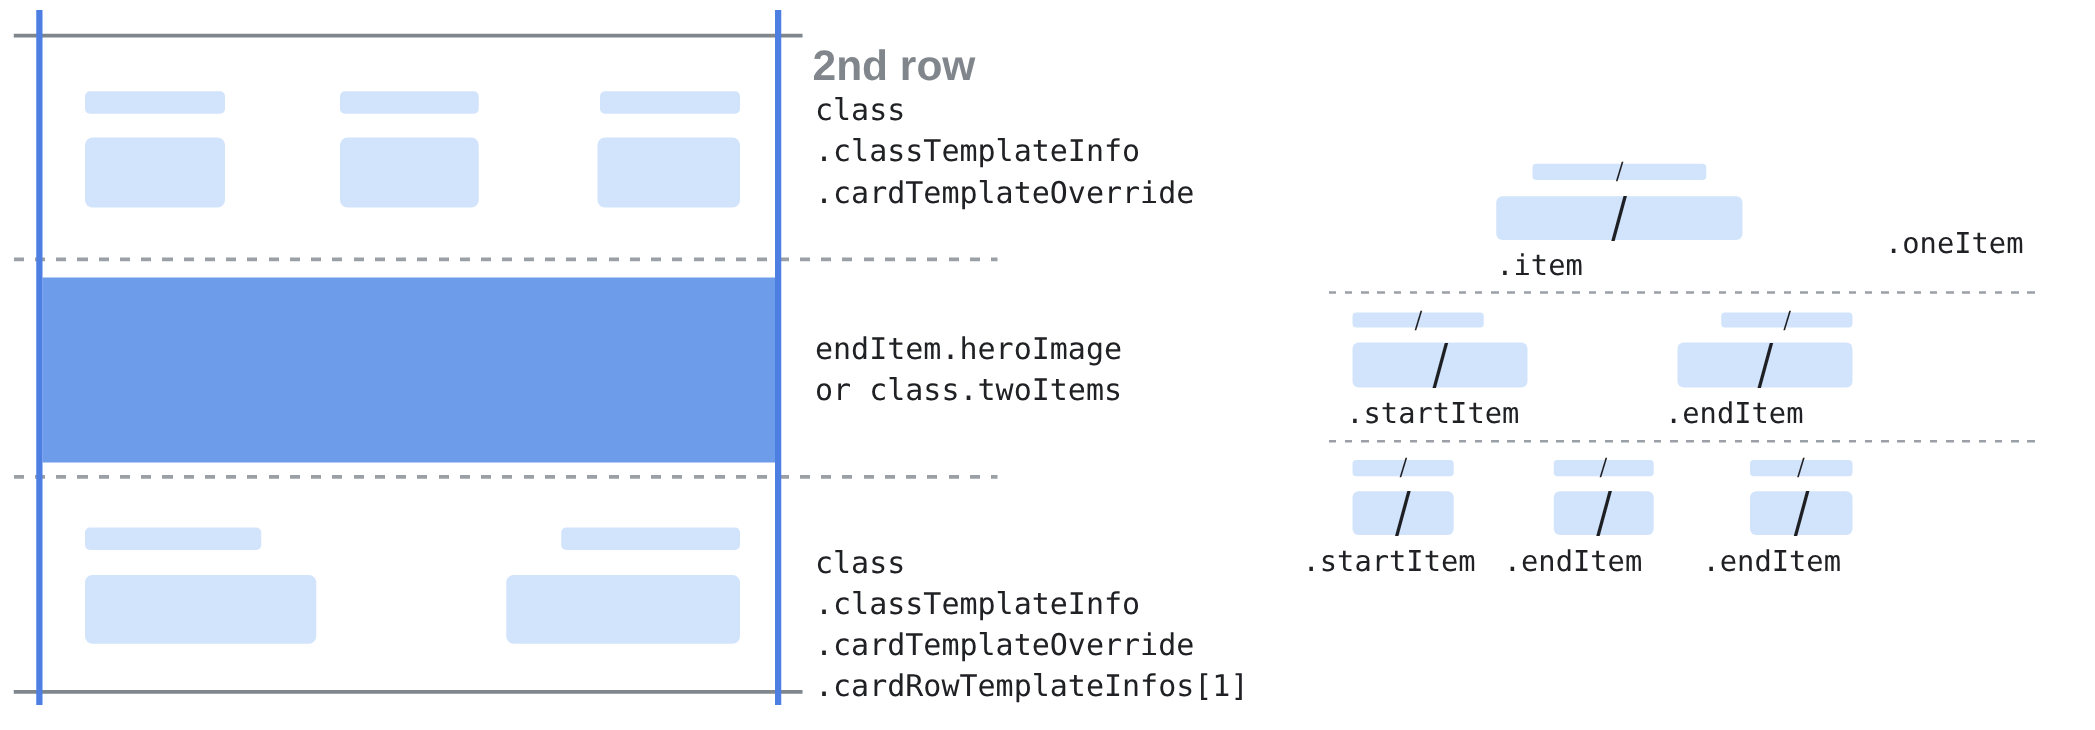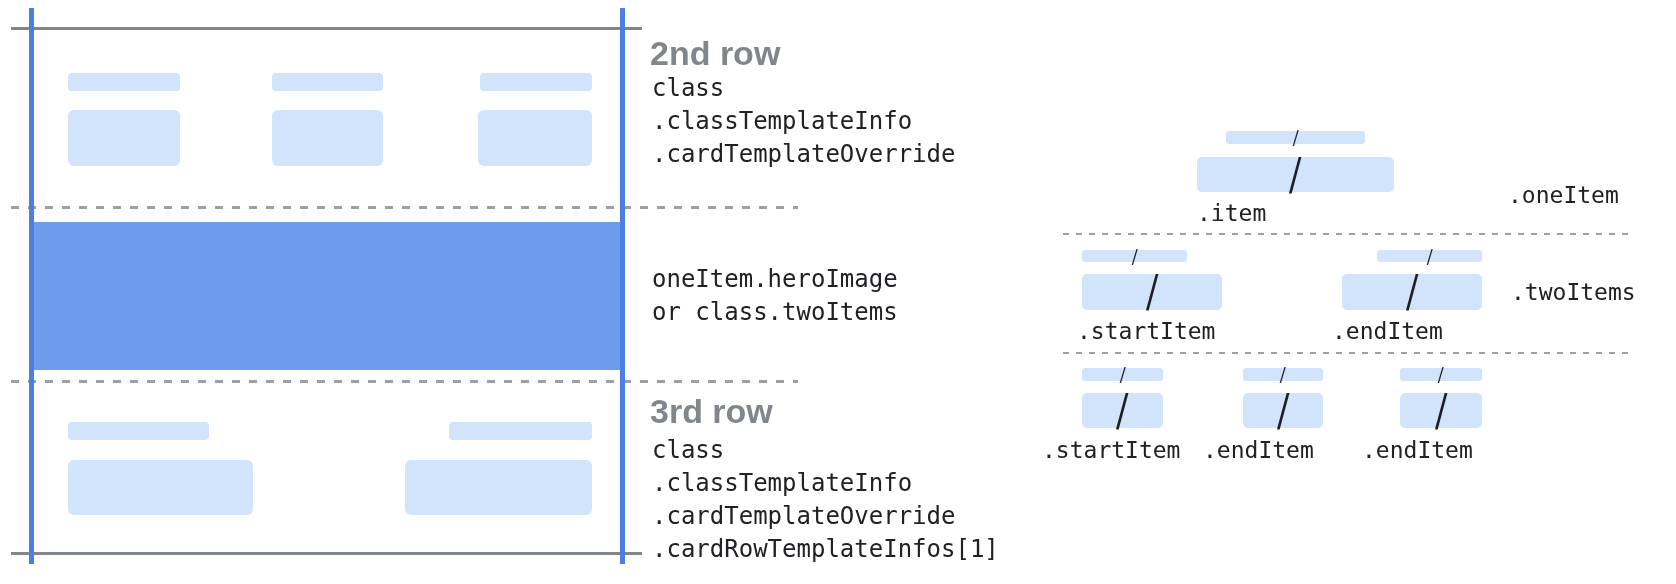--- a/index.html
+++ b/index.html
@@ -60,25 +60,24 @@
   <div class="blk" style="left:405px;top:460px;width:187px;height:55px;"></div>
 
   <div class="heading" style="left:650px;top:36px;">2nd row</div>
   <div class="codeblock mono" style="left:652px;top:72px;">
     <div>class</div>
     <div>.classTemplateInfo</div>
     <div>.cardTemplateOverride</div>
   </div>
 
   <div class="codeblock mono" style="left:652px;top:263px;">
-    <div>oneItem.heroImage</div>
+    <div>endItem.heroImage</div>
     <div>or class.twoItems</div>
   </div>
 
-  <div class="heading" style="left:650px;top:394px;">3rd row</div>
   <div class="codeblock mono" style="left:652px;top:434px;">
     <div>class</div>
     <div>.classTemplateInfo</div>
     <div>.cardTemplateOverride</div>
     <div>.cardRowTemplateInfos[1]</div>
   </div>
 
   <div class="ipill" style="left:1226px;top:131px;width:139px;height:13px;">
     <span class="slash-sm">/</span>
   </div>
@@ -97,21 +96,20 @@
     <span class="slash-lg">/</span>
   </div>
   <div class="ipill" style="left:1377px;top:250px;width:105px;height:12px;">
     <span class="slash-sm">/</span>
   </div>
   <div class="iblk" style="left:1342px;top:274px;width:140px;height:36px;">
     <span class="slash-lg">/</span>
   </div>
   <div class="ilabel mono" style="left:1077px;top:320px;">.startItem</div>
   <div class="ilabel mono tc" style="left:1332px;top:320px;width:160px;">.endItem</div>
-  <div class="gname mono" style="left:1511px;top:274px;height:36px;">.twoItems</div>
 
   <div class="dash-thin" style="left:1063px;top:352px;width:567px;"></div>
 
   <div class="ipill" style="left:1082px;top:368px;width:81px;height:13px;">
     <span class="slash-sm">/</span>
   </div>
   <div class="iblk" style="left:1082px;top:393px;width:81px;height:35px;">
     <span class="slash-lg">/</span>
   </div>
   <div class="ipill" style="left:1243px;top:368px;width:80px;height:13px;">

